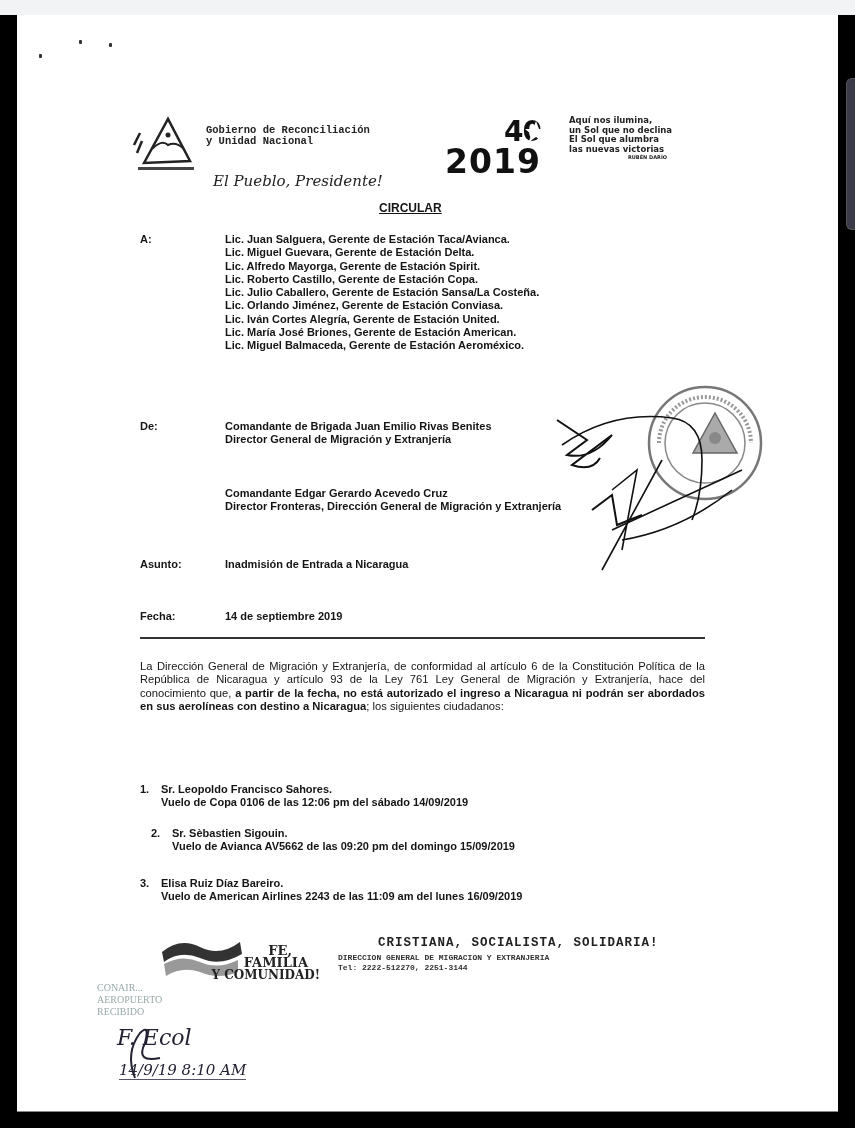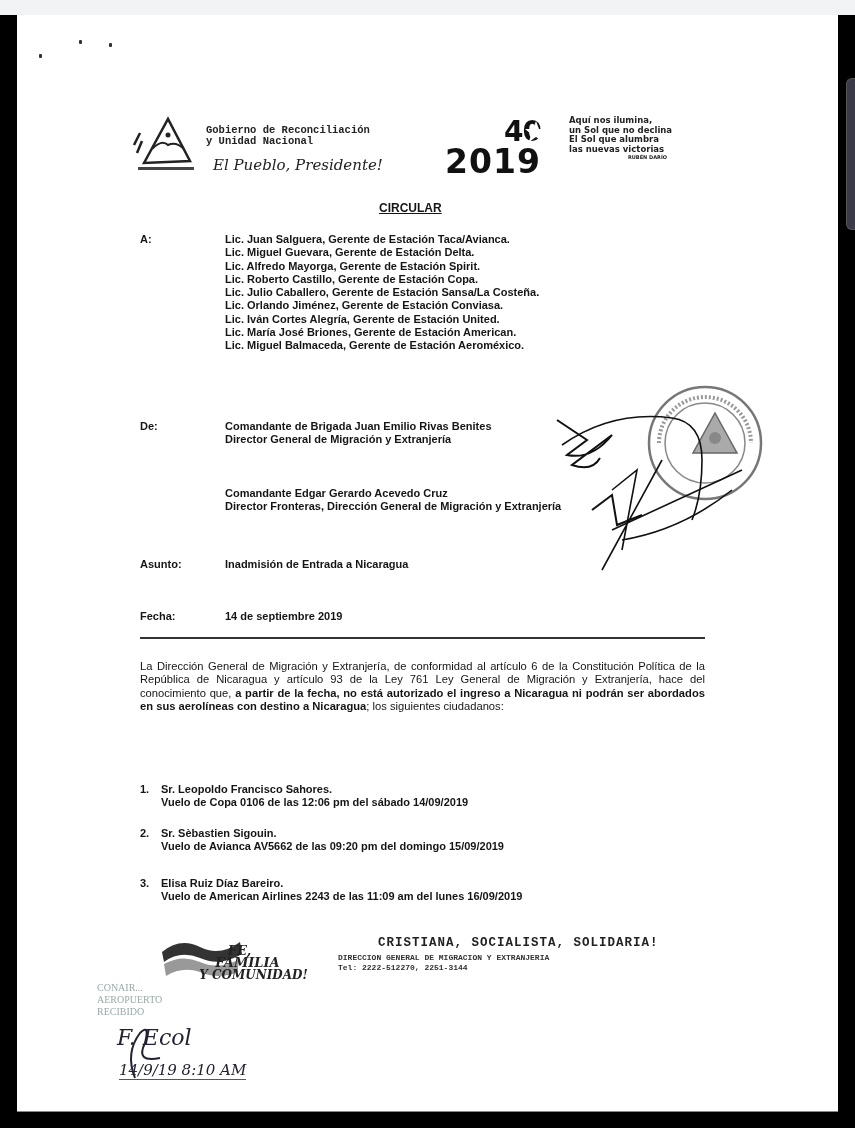--- a/index.html
+++ b/index.html
@@ -3,21 +3,21 @@
 <meta charset="utf-8">
 <style>
   html, body { margin:0; padding:0; }
   body { width:855px; height:1128px; background:#000; position:relative; overflow:hidden; font-family:"Liberation Sans", sans-serif; }
   .topbar { position:absolute; left:0; top:0; width:855px; height:15px; background:#f2f3f5; }
   .page { position:absolute; left:17px; top:15px; width:821px; height:1096px; background:#fff; box-shadow:0 1px 0 #888; }
   .scrollbar { position:absolute; left:846px; top:78px; width:9px; height:150px; background:#3a3a48; border-radius:6px 0 0 6px; border:1px solid #555; border-right:none; }
   .dot { position:absolute; width:3px; height:4px; background:#333; border-radius:1px; }
   .abs { position:absolute; }
   .hdr-gov { font-family:"Liberation Mono", monospace; font-weight:bold; font-size:10.5px; line-height:11px; color:#222; }
-  .hdr-script { font-family:"DejaVu Serif", serif; font-style:italic; font-size:15px; color:#222; }
+  .hdr-script { font-family:"DejaVu Serif", serif; font-style:italic; font-size:15px; color:#222;margin-top:16px; }
   .big40 { font-family:"DejaVu Sans", sans-serif; font-weight:bold; font-size:28px; line-height:38px; color:#111; letter-spacing:-1px;margin-left:16px; }
   .big2019 { font-family:"DejaVu Sans", sans-serif; font-weight:bold; font-size:33px; line-height:32px; color:#111; letter-spacing:1px; }
   .motto { font-family:"DejaVu Sans", sans-serif; font-weight:bold; font-size:8.5px; line-height:9.5px; color:#222; }
   .title { font-weight:bold; font-size:12px; text-decoration:underline; color:#151515; }
   .label { font-weight:bold; font-size:11px; color:#151515; }
   .val { font-weight:bold; font-size:11px; line-height:13.3px; color:#151515; }
   .body-text { font-size:11.2px; line-height:13.4px; color:#151515; text-align:justify; }
   .body-text b { font-weight:bold; }
   .rule { position:absolute; left:140px; top:636px; width:565px; height:2px; background:#333; }
   .list-num { font-weight:bold; font-size:11px; color:#151515; }
@@ -120,36 +120,36 @@
   <div class="rule" style="left:123px;top:622px;"></div>
 
   <div class="abs body-text" style="left:123px;top:645px;width:565px;">
     <span>La Dirección General de Migración y Extranjería, de conformidad al artículo 6 de la Constitución Política de la República de Nicaragua y artículo 93 de la Ley 761 Ley General de Migración y Extranjería, hace del conocimiento que, </span><b>a partir de la fecha, no está autorizado el ingreso a Nicaragua ni podrán ser abordados en sus aerolíneas con destino a Nicaragua</b><span>; los siguientes ciudadanos:</span>
   </div>
 
   <div class="abs val" style="left:123px;top:768px;">
     <div><span class="list-num" style="display:inline-block;width:21px;">1.</span><span>Sr. Leopoldo Francisco Sahores.</span></div>
     <div style="padding-left:21px;">Vuelo de Copa 0106 de las 12:06 pm del sábado 14/09/2019</div>
   </div>
-  <div class="abs val" style="left:123px;top:812px;">
+  <div class="abs val" style="left:134px;top:812px;">
     <div><span class="list-num" style="display:inline-block;width:21px;">2.</span><span>Sr. Sèbastien Sigouin.</span></div>
     <div style="padding-left:21px;">Vuelo de Avianca AV5662 de las 09:20 pm del domingo 15/09/2019</div>
   </div>
   <div class="abs val" style="left:123px;top:862px;">
     <div><span class="list-num" style="display:inline-block;width:21px;">3.</span><span>Elisa Ruiz Díaz Bareiro.</span></div>
     <div style="padding-left:21px;">Vuelo de American Airlines 2243 de las 11:09 am del lunes 16/09/2019</div>
   </div>
 
   <div class="abs" style="left:143px;top:917px;width:110px;height:50px;">
     <svg width="110" height="50" viewBox="0 0 110 50">
       <path d="M2 20 Q20 5 40 15 Q60 25 80 10 L82 22 Q60 35 40 26 Q20 18 4 30 Z" fill="#333"></path>
       <path d="M4 32 Q22 22 40 30 Q58 38 78 28 L78 40 Q58 48 40 40 Q22 34 6 44 Z" fill="#999"></path>
     </svg>
   </div>
-  <div class="abs ffc" style="left:170px;top:930px;text-align:center;width:133px;font-style:italic;">
+  <div class="abs ffc" style="left:170px;top:930px;text-align:right;width:133px;">
     <div style="font-size:13px;padding-right:28px;">FE,</div>
     <div style="font-size:13px;padding-right:12px;">FAMILIA</div>
     <div style="font-size:12px;">Y COMUNIDAD!</div>
   </div>
   <div class="abs footer-slogan" style="left:321px;top:921px;margin-left:40px;">CRISTIANA, SOCIALISTA, SOLIDARIA!</div>
   <div class="abs footer-sub" style="left:321px;top:938px;">
     <div>DIRECCION GENERAL DE MIGRACION Y EXTRANJERIA</div>
     <div>Tel: 2222-512270, 2251-3144</div>
   </div>
 

